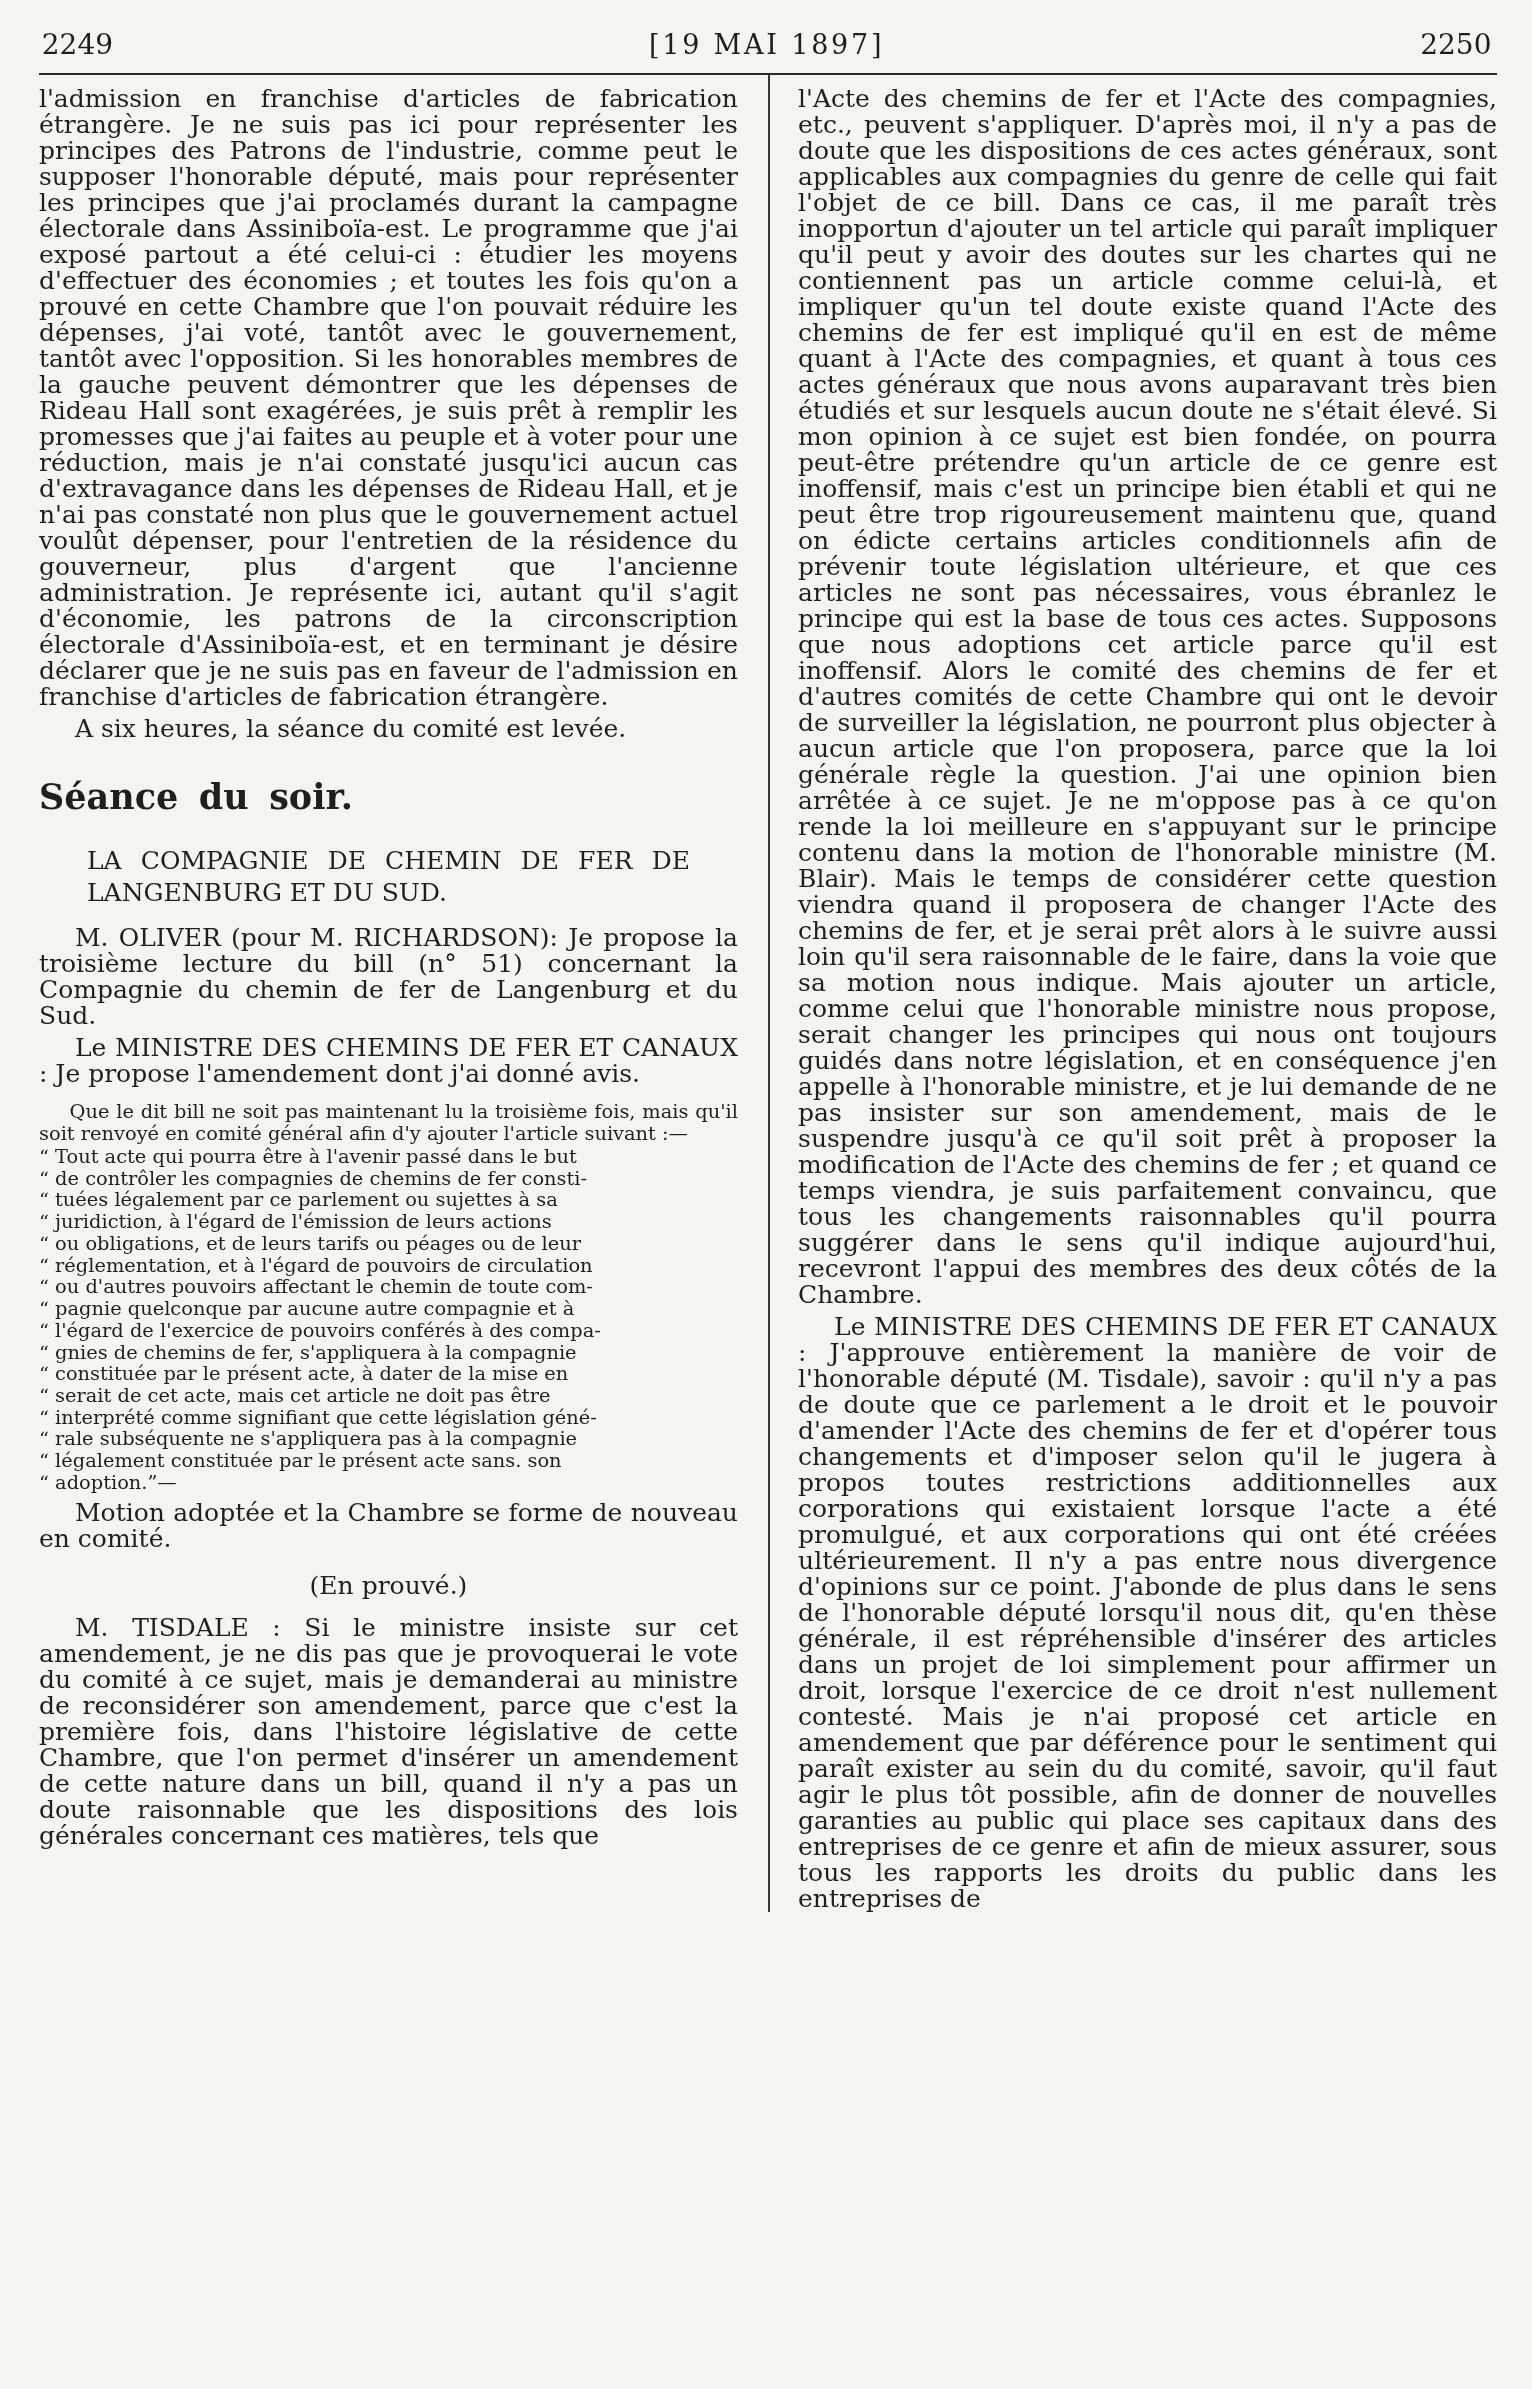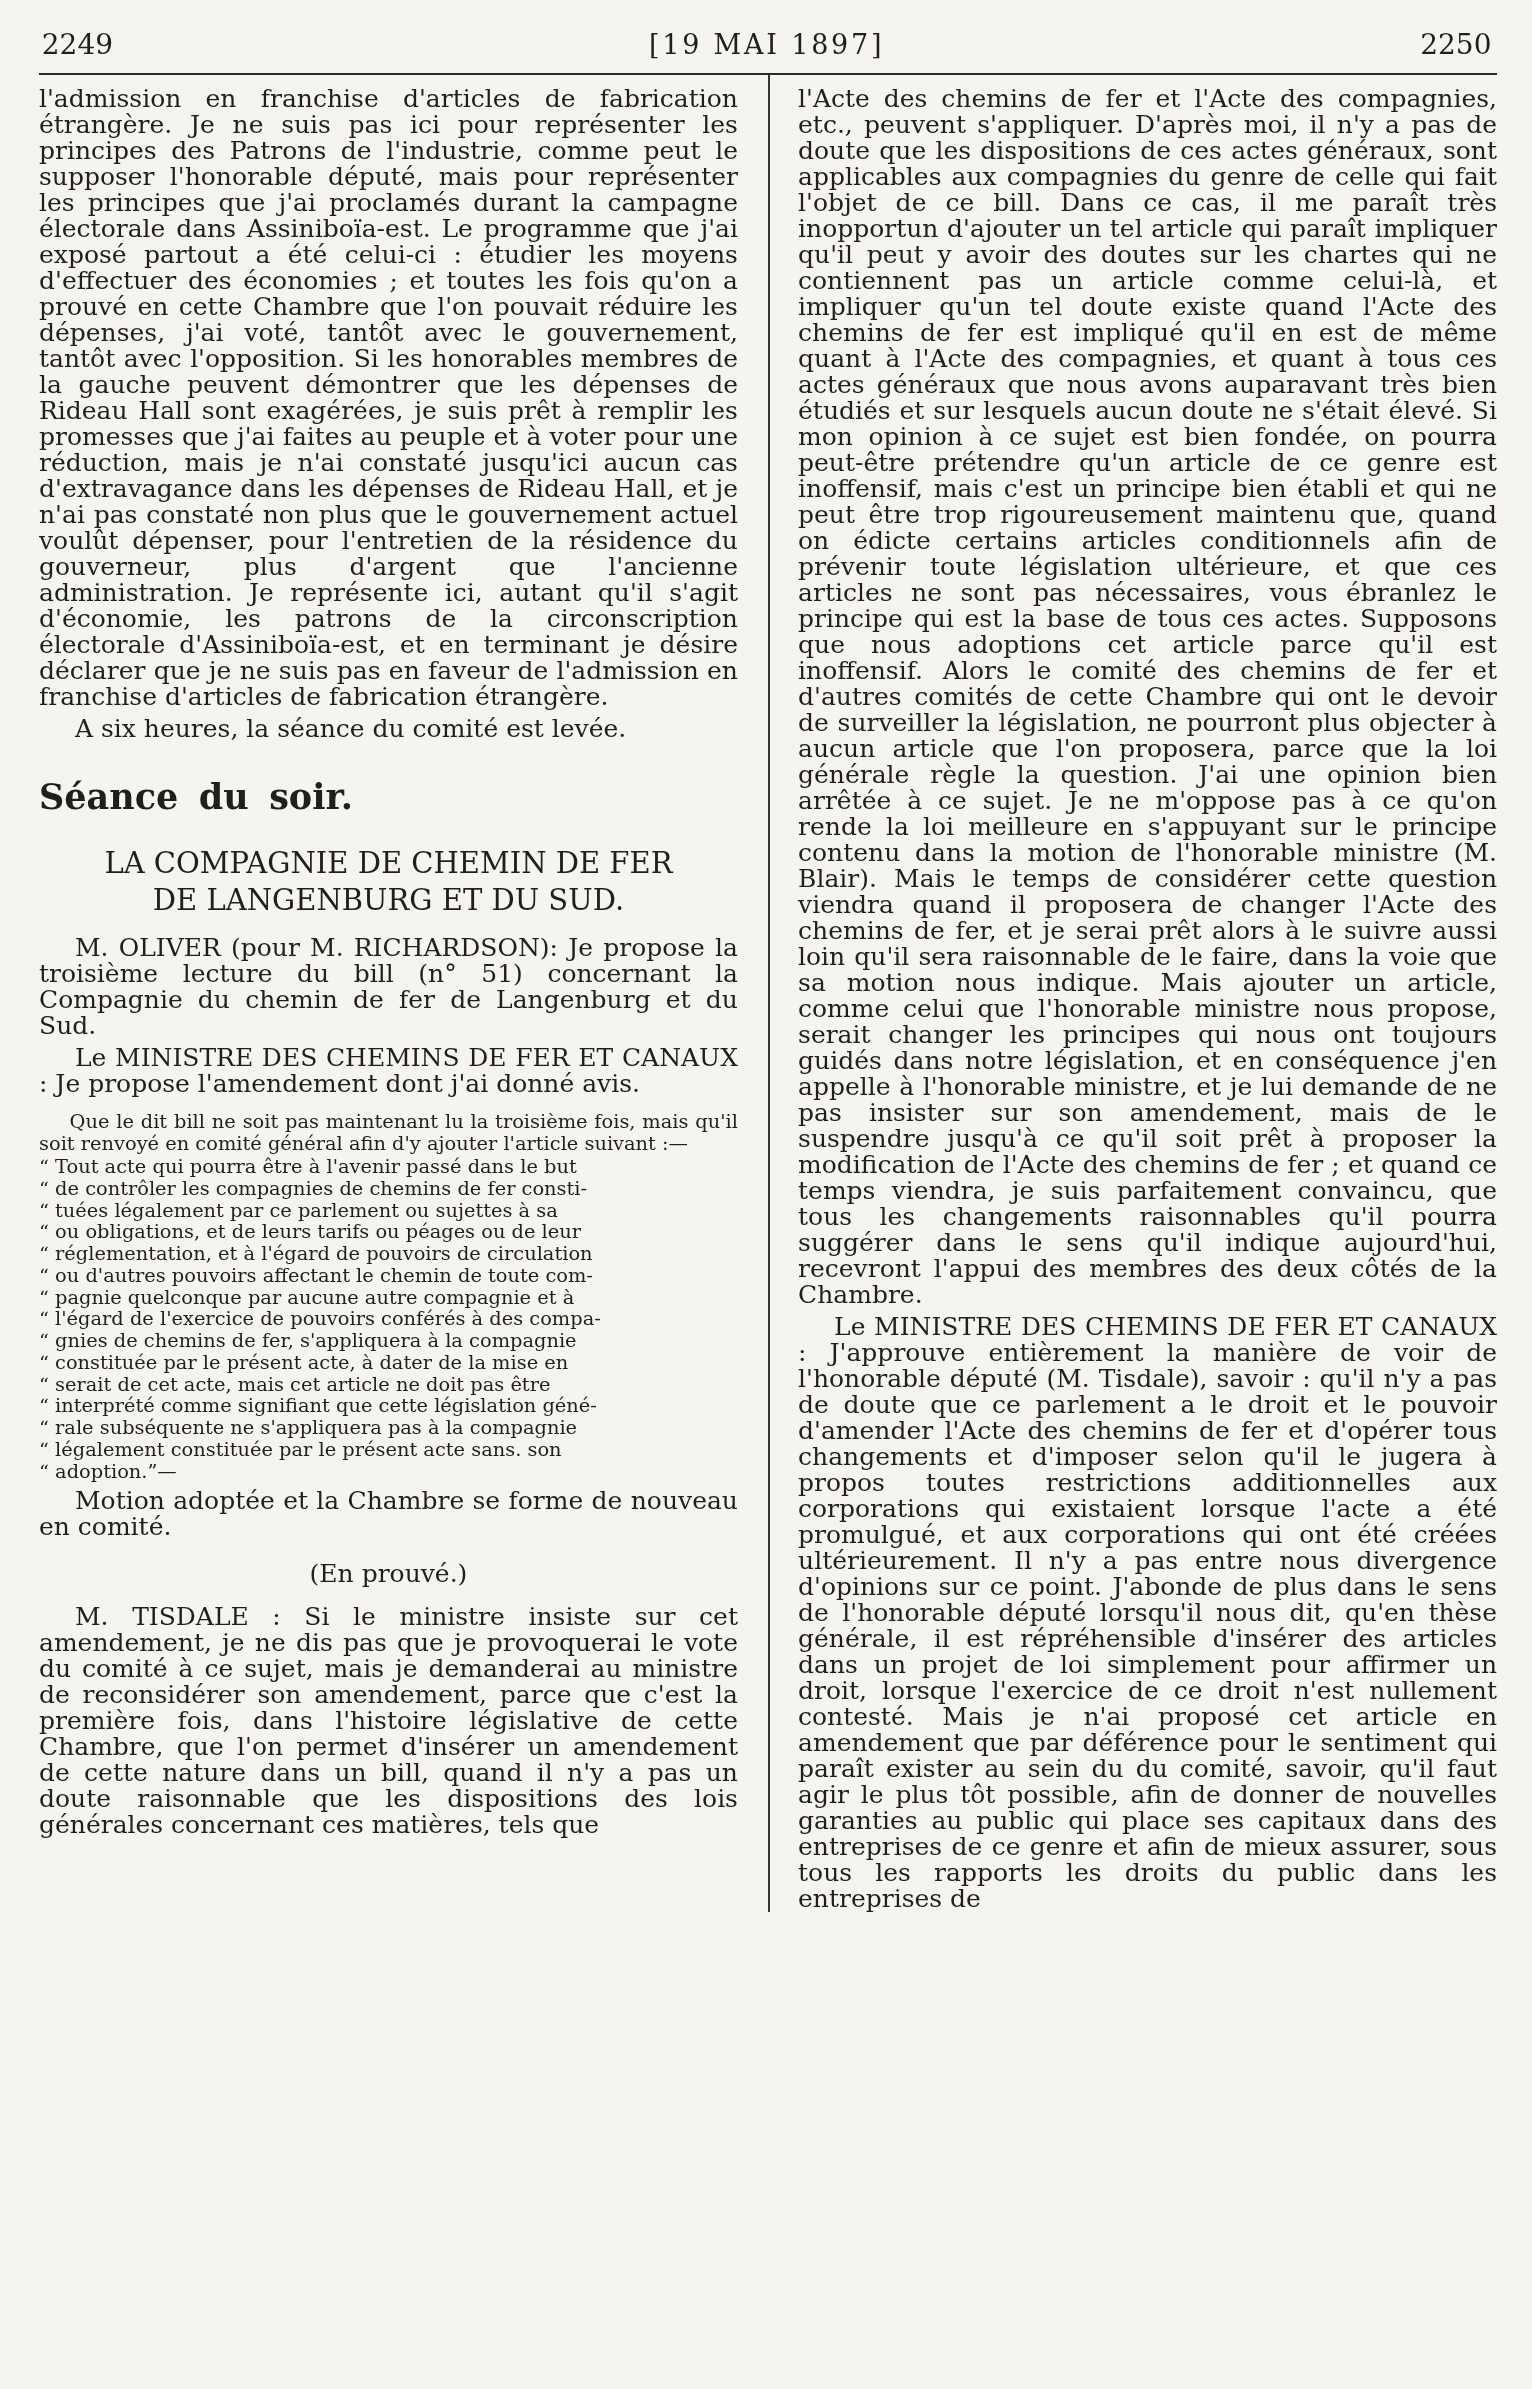--- a/index.html
+++ b/index.html
@@ -42,22 +42,21 @@
 
   .section-heading {
     font-size: 35px;
     font-weight: bold;
     text-align: left;
     text-indent: 0;
     word-spacing: 8.3px;
     margin: 37px 0 29px 0;
   }
   .subject-heading {
-    font-size: 29px;
-    text-align: center;
+    font-size: 25px;
     text-indent: 0;
     line-height: 1.3;
     margin: 11px 48px 15.2px 48px;
   }
   .small-para {
     font-size: 19.4px;
     line-height: 1.12;
     text-indent: 30.5px;
     margin-top: 14px;
   }
@@ -93,20 +92,21 @@
         <p class="block para">A six heures, la séance du comité est levée.</p>
         <p class="block section-heading">Séance du soir.</p>
         <p class="block subject-heading">LA COMPAGNIE DE CHEMIN DE FER DE LANGENBURG ET DU SUD.</p>
         <p class="block para">M. OLIVER (pour M. RICHARDSON): Je propose la troisième lecture du bill (n° 51) concernant la Compagnie du chemin de fer de Langenburg et du Sud.</p>
         <p class="block para">Le MINISTRE DES CHEMINS DE FER ET CANAUX : Je propose l'amendement dont j'ai donné avis.</p>
         <p class="block small-para">Que le dit bill ne soit pas maintenant lu la troisième fois, mais qu'il soit renvoyé en comité général afin d'y ajouter l'article suivant :—</p>
         <div class="block quote-lines">
           <div class="quote-line">“ Tout acte qui pourra être à l'avenir passé dans le but</div>
           <div class="quote-line">“ de contrôler les compagnies de chemins de fer consti-</div>
           <div class="quote-line">“ tuées légalement par ce parlement ou sujettes à sa</div>
+          <div class="quote-line">“ juridiction, à l'égard de l'émission de leurs actions</div>
           <div class="quote-line">“ ou obligations, et de leurs tarifs ou péages ou de leur</div>
           <div class="quote-line">“ réglementation, et à l'égard de pouvoirs de circulation</div>
           <div class="quote-line">“ ou d'autres pouvoirs affectant le chemin de toute com-</div>
           <div class="quote-line">“ pagnie quelconque par aucune autre compagnie et à</div>
           <div class="quote-line">“ l'égard de l'exercice de pouvoirs conférés à des compa-</div>
           <div class="quote-line">“ gnies de chemins de fer, s'appliquera à la compagnie</div>
           <div class="quote-line">“ constituée par le présent acte, à dater de la mise en</div>
           <div class="quote-line">“ serait de cet acte, mais cet article ne doit pas être</div>
           <div class="quote-line">“ interprété comme signifiant que cette législation géné-</div>
           <div class="quote-line">“ rale subséquente ne s'appliquera pas à la compagnie</div>

